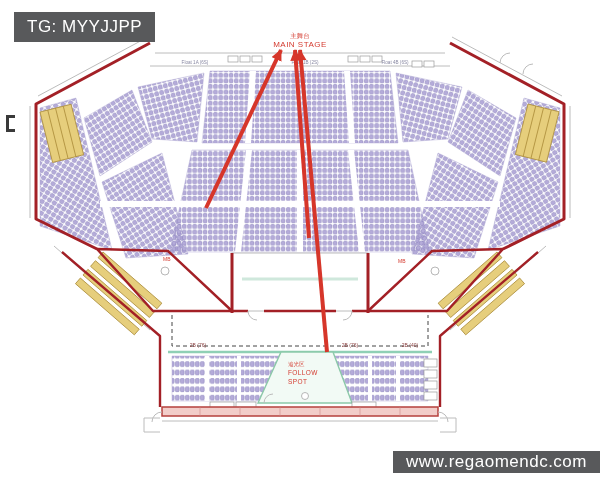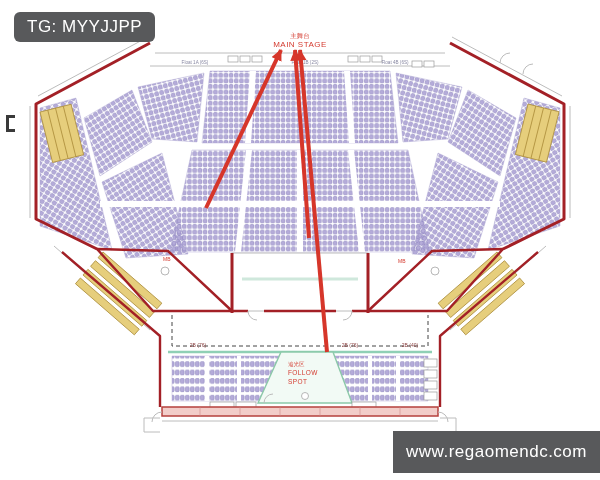--- a/index.html
+++ b/index.html
@@ -1,21 +1,21 @@
 <!DOCTYPE html>
 <html style="--badge: #58595b; --outline: #a32026; --arrow: #d6362a; --seat: #b4abd9; --seat_stroke: #7e74b4; --yellow: #e6ce7c; --yellow_stroke: #ad8f3c; --green: #8fd0b5; --cyan: #cfe8dc; --wall_fill: #f2cdc9; --wall_red: #b5403c; --text_red: #d43a2f; --row_label: #8a4040;"><head>
 <meta charset="utf-8">
 <style>
   html,body{margin:0;padding:0;background:#ffffff;}
   .canvas{position:relative;width:600px;height:480px;background:#fff;overflow:hidden;
           font-family:"Liberation Sans",sans-serif;}
   .badge{position:absolute;background:var(--badge,#58595b);color:#fff;display:flex;
          align-items:center;padding:0 13px;font-size:17px;letter-spacing:.5px;}
-  .badge.tag{left:14px;top:12px;height:30px;border-radius:6px;}
-  .badge.wm{right:0;bottom:7px;height:42px;}
+  .badge.tag{left:14px;top:12px;height:30px;}
+  .badge.wm{right:0;bottom:7px;height:22px;}
   svg{position:absolute;left:0;top:0;}
   svg text{font-family:"Liberation Sans",sans-serif;}
   .outline{fill:none;stroke:var(--outline,#a32026);stroke-width:3;stroke-linejoin:round;}
   .outline2{fill:none;stroke:var(--outline,#a32026);stroke-width:2.4;stroke-linejoin:round;}
   .gray{fill:none;stroke:#bcbcbc;stroke-width:1;}
   .grayfig{fill:#fff;stroke:#9a9a9a;stroke-width:.7;}
   .seat{fill:var(--seat,#b4abd9);stroke:var(--seat_stroke,#7e74b4);stroke-width:.45;}
   .seatpoly{stroke:#a79ecf;stroke-width:.4;}
   .aisle{fill:#fff;}
   .yellow{fill:var(--yellow,#e6ce7c);stroke:var(--yellow_stroke,#ad8f3c);stroke-width:.8;}

